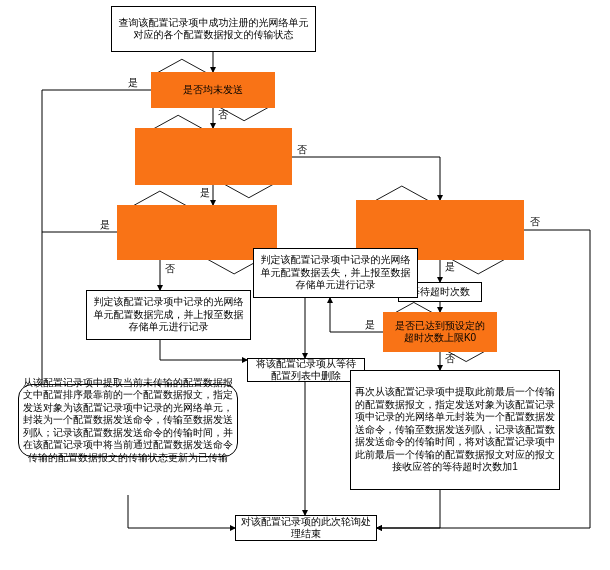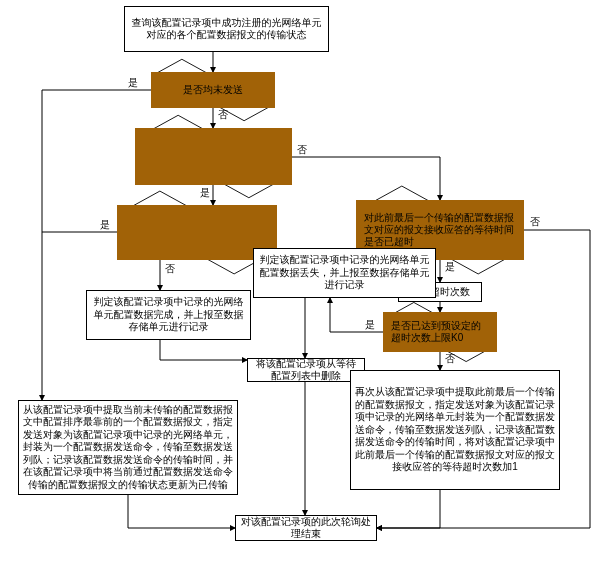--- a/index.html
+++ b/index.html
@@ -17,21 +17,22 @@
     background: #fff;
     padding: 3px 4px;
     text-align: center;
     display: flex;
     align-items: center;
     justify-content: center;
     line-height: 1.25;
   }
   .diamond {
     position: absolute;
-    background: #a16207;
+    background: #f97316;
+    text-align: center;
     display: flex;
     align-items: center;
     justify-content: center;
     line-height: 1.2;
   }
   .diamond-shape {
     position: absolute;
     inset: 0;
     border: 1px solid #000;
     transform: scaleY(0.55) rotate(45deg);
@@ -97,21 +98,21 @@
 
   <polyline points="305,298 305,358" marker-end="url(#ah)"></polyline>
 
   <polyline points="305,382 305,515" marker-end="url(#ah)"></polyline>
 
   <polyline points="128,495 128,528 235,528" marker-end="url(#ah)"></polyline>
 
   <polyline points="440,490 440,528 377,528" marker-end="url(#ah)"></polyline>
 </svg>
 
-<div class="node" style="left:111px; top:6px; width:205px; height:46px;margin-left:13px;">
+<div class="node" style="left:111px; top:6px; width:205px; height:46px;">
   <span>查询该配置记录项中成功注册的光网络单元对应的各个配置数据报文的传输状态</span>
 </div>
 
 <div class="diamond" style="left:151px; top:72px; width:124px; height:36px;">
   <div class="diamond-shape"></div>
   <span class="diamond-text">是否均未发送</span>
 </div>
 <span class="label" style="left:128px; top:76px;">是</span>
 <span class="label" style="left:218px; top:108px;">否</span>
 
@@ -122,49 +123,48 @@
 <span class="label" style="left:297px; top:143px;">否</span>
 
 <div class="diamond" style="left:117px; top:205px; width:160px; height:55px;">
   <div class="diamond-shape"></div>
 </div>
 <span class="label" style="left:100px; top:218px;">是</span>
 <span class="label" style="left:165px; top:262px;">否</span>
 
 <div class="diamond" style="left:356px; top:200px; width:168px; height:60px;">
   <div class="diamond-shape"></div>
-  <span class="diamond-text">对此前最后一个传输的配置数据报文对应的报文接收应答的等待时间是否已超时</span>
 </div>
 <span class="label" style="left:445px; top:260px;">是</span>
 <span class="label" style="left:530px; top:215px;">否</span>
 
 <div class="node" style="left:398px; top:282px; width:84px; height:20px;">
   <span>等待超时次数</span>
 </div>
 
 <div class="diamond" style="left:383px; top:312px; width:114px; height:40px;">
   <div class="diamond-shape"></div>
   <span class="diamond-text">是否已达到预设定的超时次数上限K0</span>
 </div>
 <span class="label" style="left:365px; top:318px;">是</span>
 <span class="label" style="left:445px; top:352px;">否</span>
 
 <div class="node" style="left:78px; top:290px; width:165px; height:50px;margin-left:8px;">
   <span>判定该配置记录项中记录的光网络单元配置数据完成，并上报至数据存储单元进行记录</span>
 </div>
 
-<div class="node" style="left:253px; top:248px; width:183px; height:50px;">
+<div class="node" style="left:253px; top:248px; width:165px; height:50px;">
   <span>判定该配置记录项中记录的光网络单元配置数据丢失，并上报至数据存储单元进行记录</span>
 </div>
 
 <div class="node" style="left:247px; top:358px; width:118px; height:24px;">
   <span>将该配置记录项从等待配置列表中删除</span>
 </div>
 
-<div class="node" style="left:18px; top:400px; width:220px; height:95px;">
+<div class="node" style="left:18px; top:384px; width:220px; height:73px;border-radius:14px;">
   <span>从该配置记录项中提取当前未传输的配置数据报文中配置排序最靠前的一个配置数据报文，指定发送对象为该配置记录项中记录的光网络单元，封装为一个配置数据发送命令，传输至数据发送列队；记录该配置数据发送命令的传输时间，并在该配置记录项中将当前通过配置数据发送命令传输的配置数据报文的传输状态更新为已传输</span>
 </div>
 
 <div class="node" style="left:350px; top:370px; width:210px; height:120px;text-align:center;">
   <span>再次从该配置记录项中提取此前最后一个传输的配置数据报文，指定发送对象为该配置记录项中记录的光网络单元封装为一个配置数据发送命令，传输至数据发送列队，记录该配置数据发送命令的传输时间，将对该配置记录项中此前最后一个传输的配置数据报文对应的报文接收应答的等待超时次数加1</span>
 </div>
 
 <div class="node" style="left:235px; top:515px; width:142px; height:26px;">
   <span>对该配置记录项的此次轮询处理结束</span>
 </div>

